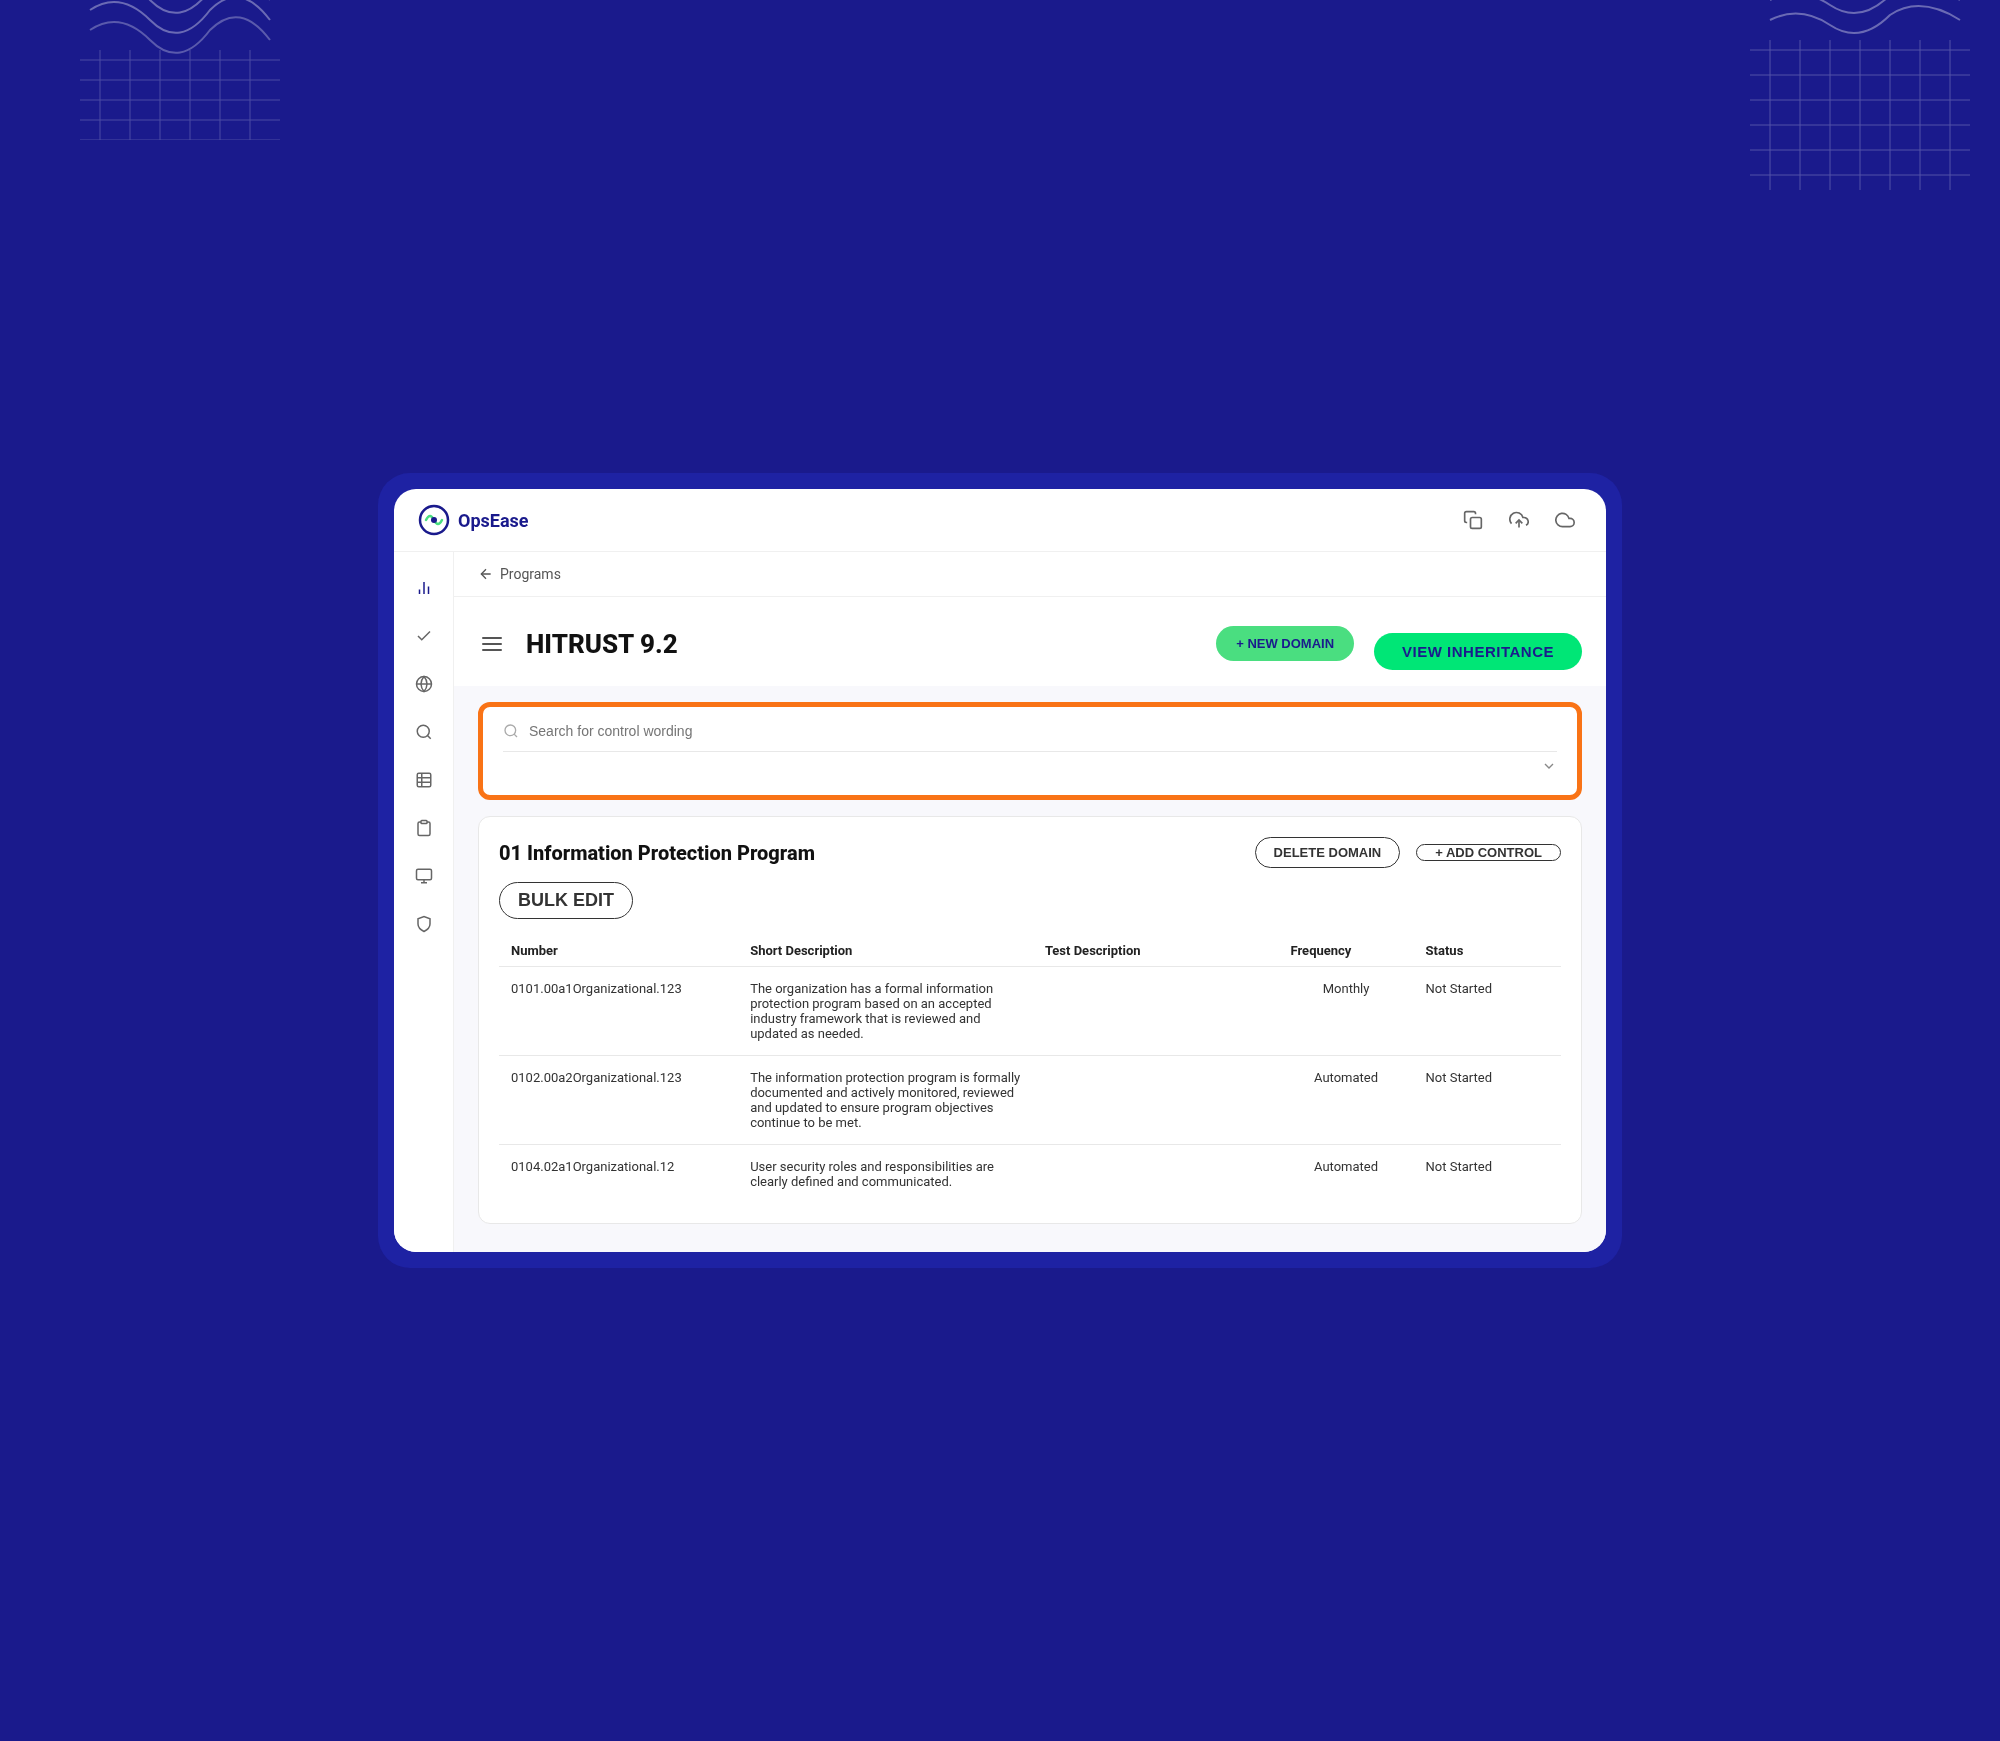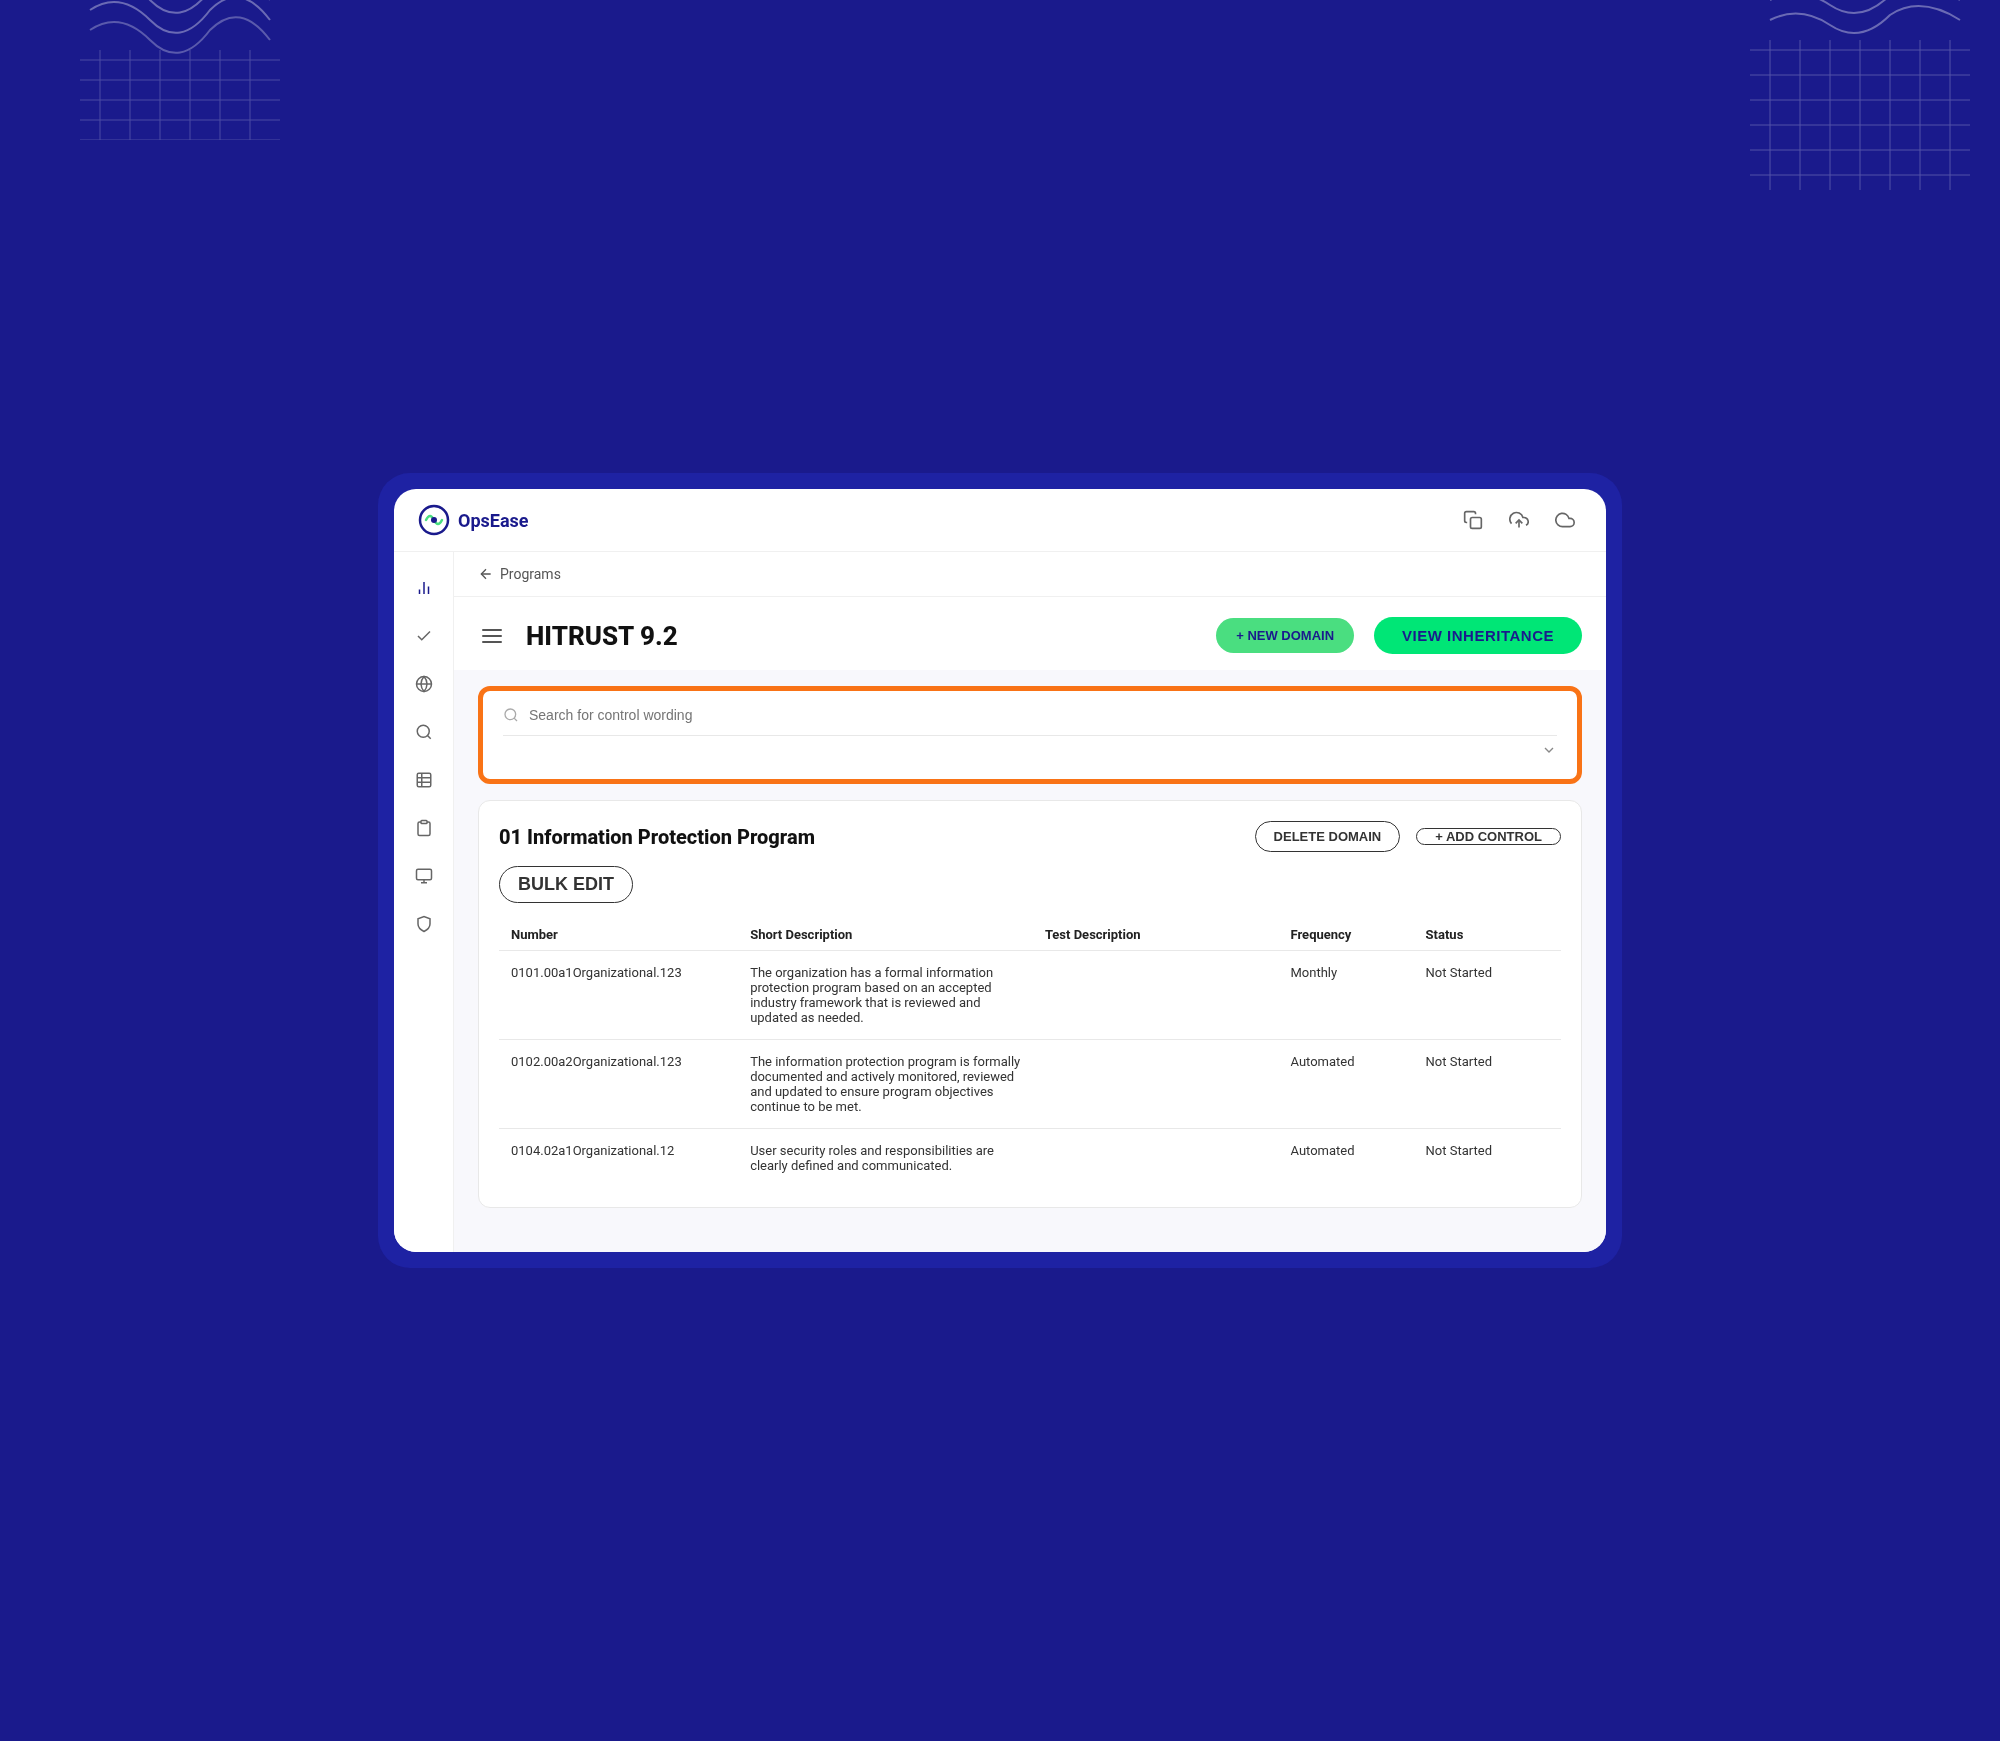--- a/index.html
+++ b/index.html
@@ -189,20 +189,21 @@
       color: #1a1a8c;
       border: none;
       border-radius: 24px;
       padding: 10px 28px;
       font-size: 15px;
       font-weight: 800;
       cursor: pointer;
       white-space: nowrap;
       text-transform: uppercase;
       letter-spacing: 0.5px;
+      margin-top: 16px;
     }
 
     
     .search-panel {
       margin: 16px 24px;
       background: #fff;
       border-radius: 12px;
       border: 5px solid #f97316;
       padding: 16px 20px;
     }
@@ -323,21 +324,21 @@
       border-bottom: 1px solid #e8e8e8;
     }
 
     .controls-table tr:last-child td {
       border-bottom: none;
     }
 
     .col-number { width: 140px; }
     .col-short { width: 240px; }
     .col-test { width: 200px; }
-    .col-freq { width: 110px; }
+    .col-freq { width: 110px; text-align: center; }
     .col-status { width: 120px; }
 
     
     .deco-tl {
       position: absolute;
       top: -20px;
       left: 80px;
       width: 200px;
       opacity: 0.7;
       z-index: 1;

